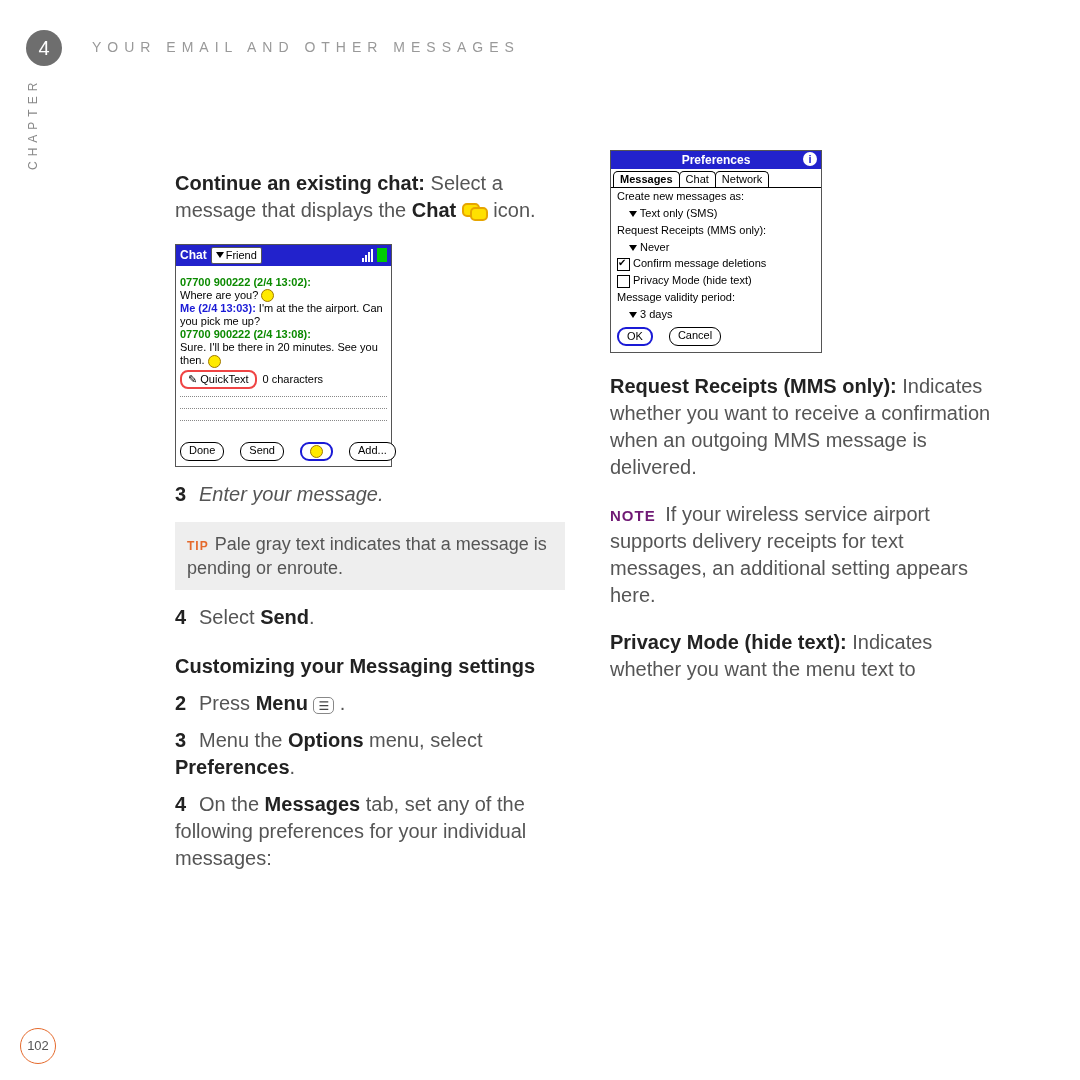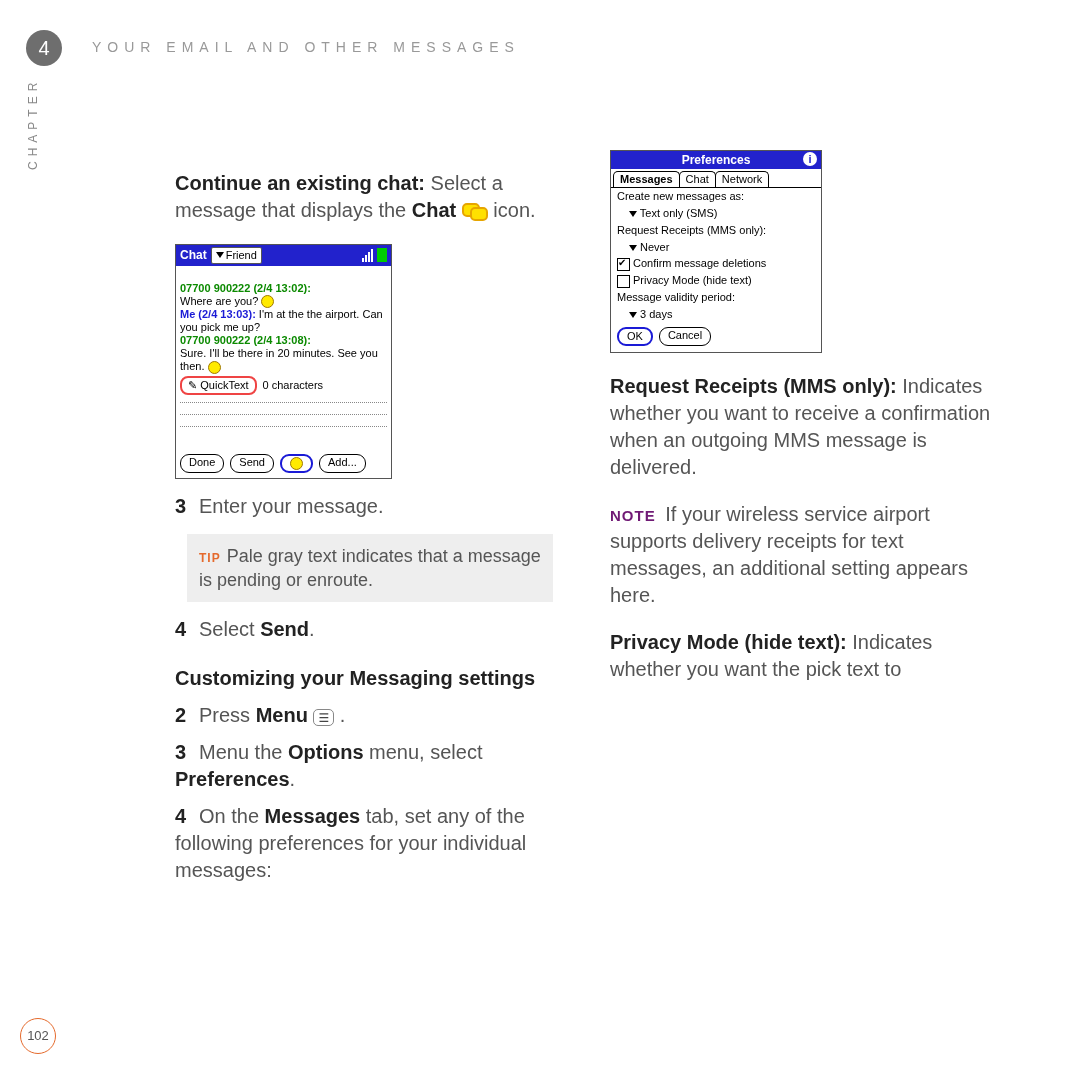--- a/index.html
+++ b/index.html
@@ -6,49 +6,49 @@
   .page{width:1080px;height:1080px;position:relative;font-family:Helvetica,Arial,sans-serif;color:#555;font-size:20px;line-height:1.35;}
   .chbadge{position:absolute;left:26px;top:30px;width:36px;height:36px;border-radius:50%;background:#6e6e6e;color:#fff;font-size:20px;display:flex;align-items:center;justify-content:center;}
   .runhead{position:absolute;left:92px;top:38px;font-size:14px;letter-spacing:6px;color:#999;}
   .sidelabel{position:absolute;left:25px;top:170px;transform:rotate(-90deg);transform-origin:left top;font-size:12px;letter-spacing:5px;color:#888;}
   .col{position:absolute;top:150px;width:390px;}
   .col-left{left:175px;}
   .col-right{left:610px;}
   b{color:#222;font-weight:700;}
   .step{margin:10px 0;}
   .stepnum{display:inline-block;width:24px;font-weight:700;color:#222;}
-  .steptxt{display:inline;}
-  .tipbox{background:#eee;padding:10px 12px;margin:14px 12px;font-size:18px;}
+  .steptxt{display:inline;font-style:italic;}
+  .tipbox{background:#eee;padding:10px 12px;margin:14px 0;font-size:18px;}
   .tiplbl{color:#e56a2c;font-weight:700;font-size:12px;letter-spacing:1px;margin-right:6px;}
   .notelbl{color:#701a75;font-weight:700;font-size:15px;letter-spacing:1px;margin-right:4px;}
   .subhead{font-weight:700;color:#222;margin:22px 0 8px;}
   .para{margin:20px 0;}
-  .pagenum{position:absolute;left:20px;bottom:26px;width:34px;height:34px;border:1px solid #e56a2c;border-radius:50%;display:flex;align-items:center;justify-content:center;font-size:13px;color:#555;}
+  .pagenum{position:absolute;left:20px;bottom:16px;width:34px;height:34px;border:1px solid #e56a2c;border-radius:50%;display:flex;align-items:center;justify-content:center;font-size:13px;color:#555;}
   
   .icon-inline{display:inline-block;vertical-align:middle;border:1px solid #888;border-radius:5px;padding:1px 4px 0;font-size:12px;color:#444;line-height:14px;}
   .chat-bubbles{display:inline-block;vertical-align:middle;width:26px;height:18px;position:relative;}
   .chat-bubbles::before,.chat-bubbles::after{content:"";position:absolute;border:2px solid #e6a500;border-radius:5px;width:14px;height:10px;background:#ffe000;}
   .chat-bubbles::before{left:0;top:0;}
   .chat-bubbles::after{left:8px;top:4px;}
   
   .device{border:1px solid #555;background:#fff;font-family:"Arial","Helvetica",sans-serif;font-size:12px;color:#000;}
   .dev1{width:215px;margin:12px 0 14px 0;}
   .dev-titlebar{background:#2222cc;color:#fff;padding:2px 4px;display:flex;align-items:center;gap:4px;}
   .dev-titlebar .ttl{font-weight:700;}
   .dev-dd{background:#fff;color:#000;border:1px solid #555;padding:0 4px;border-radius:2px;font-size:11px;display:inline-flex;align-items:center;gap:2px;}
   .tri{display:inline-block;width:0;height:0;border-left:4px solid transparent;border-right:4px solid transparent;border-top:6px solid #000;}
-  .dev-body{padding:16px 4px;}
+  .dev-body{padding:10px 4px;}
   .chat-line{font-size:11px;line-height:13px;}
   .chat-hdr{color:#0b8a00;font-weight:700;}
   .chat-me{color:#1a1ad6;font-weight:700;}
   .smile{display:inline-block;width:11px;height:11px;border:1px solid #a07800;border-radius:50%;background:#ffea00;position:relative;vertical-align:middle;}
   .dotline{border-top:1px dotted #888;margin-top:3px;height:8px;}
   .quicktext-row{display:flex;align-items:center;gap:6px;padding:2px 0 4px;}
   .qt-btn{border:2px solid #ef4444;border-radius:8px;padding:0 6px;font-size:11px;}
-  .dev-btnrow{display:flex;gap:6px;padding:3px 4px 5px;}
+  .dev-btnrow{display:flex;gap:16px;padding:3px 4px 5px;}
   .palm-btn{border:1px solid #000;border-radius:9px;padding:0 8px;font-size:11px;background:#fff;}
   .palm-btn.sel{border:2px solid #1a1ad6;}
   .dev2{width:210px;margin:0 0 18px 0;}
   .tabbar{display:flex;border-bottom:1px solid #000;padding:2px 2px 0;gap:0;}
   .tab{border:1px solid #000;border-bottom:none;border-radius:5px 5px 0 0;padding:0 6px;font-size:11px;margin-right:-1px;background:#fff;}
   .tab.active{font-weight:700;}
   .dev2 .row{padding:1px 6px;font-size:11px;}
   .cbox{display:inline-block;width:11px;height:11px;border:1px solid #000;margin-right:3px;vertical-align:middle;}
   .cbox.chk::after{content:"✔";display:block;font-size:10px;line-height:10px;margin-top:-1px;}
   .prefs-title{background:#2222cc;color:#fff;text-align:center;font-weight:700;padding:1px 0;position:relative;}
@@ -156,18 +156,18 @@
       </div>
     </div>
 
     <div class="para">
       <b>Request Receipts (MMS only):</b><span> Indicates whether you want to receive a confirmation when an outgoing MMS message is delivered.</span>
     </div>
     <div class="para">
       <span class="notelbl">NOTE</span><span> If your wireless service airport supports delivery receipts for text messages, an additional setting appears here.</span>
     </div>
     <div class="para">
-      <b>Privacy Mode (hide text):</b><span> Indicates whether you want the pick text to</span>
+      <b>Privacy Mode (hide text):</b><span> Indicates whether you want the menu text to</span>
     </div>
   </div>
 
   <div class="pagenum">102</div>
 </div>
 
 </body></html>

